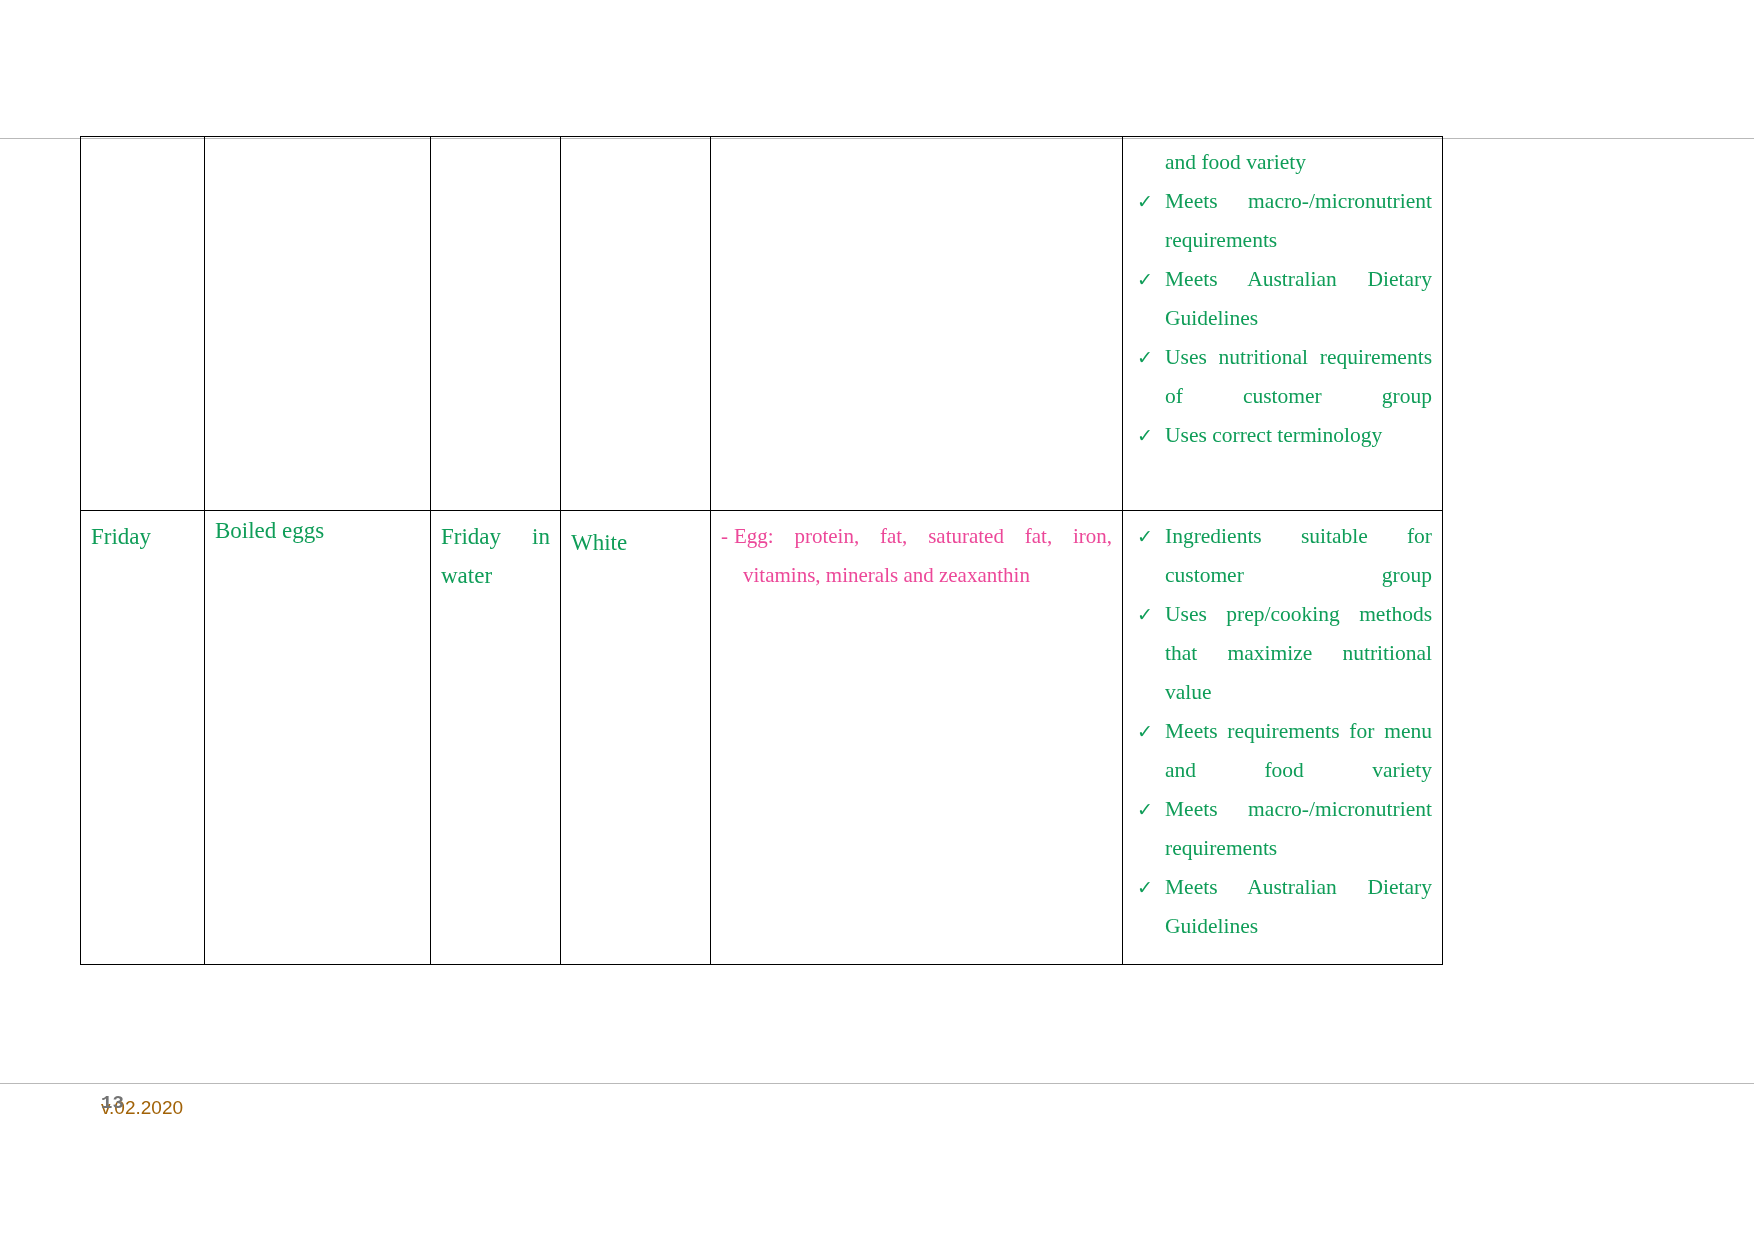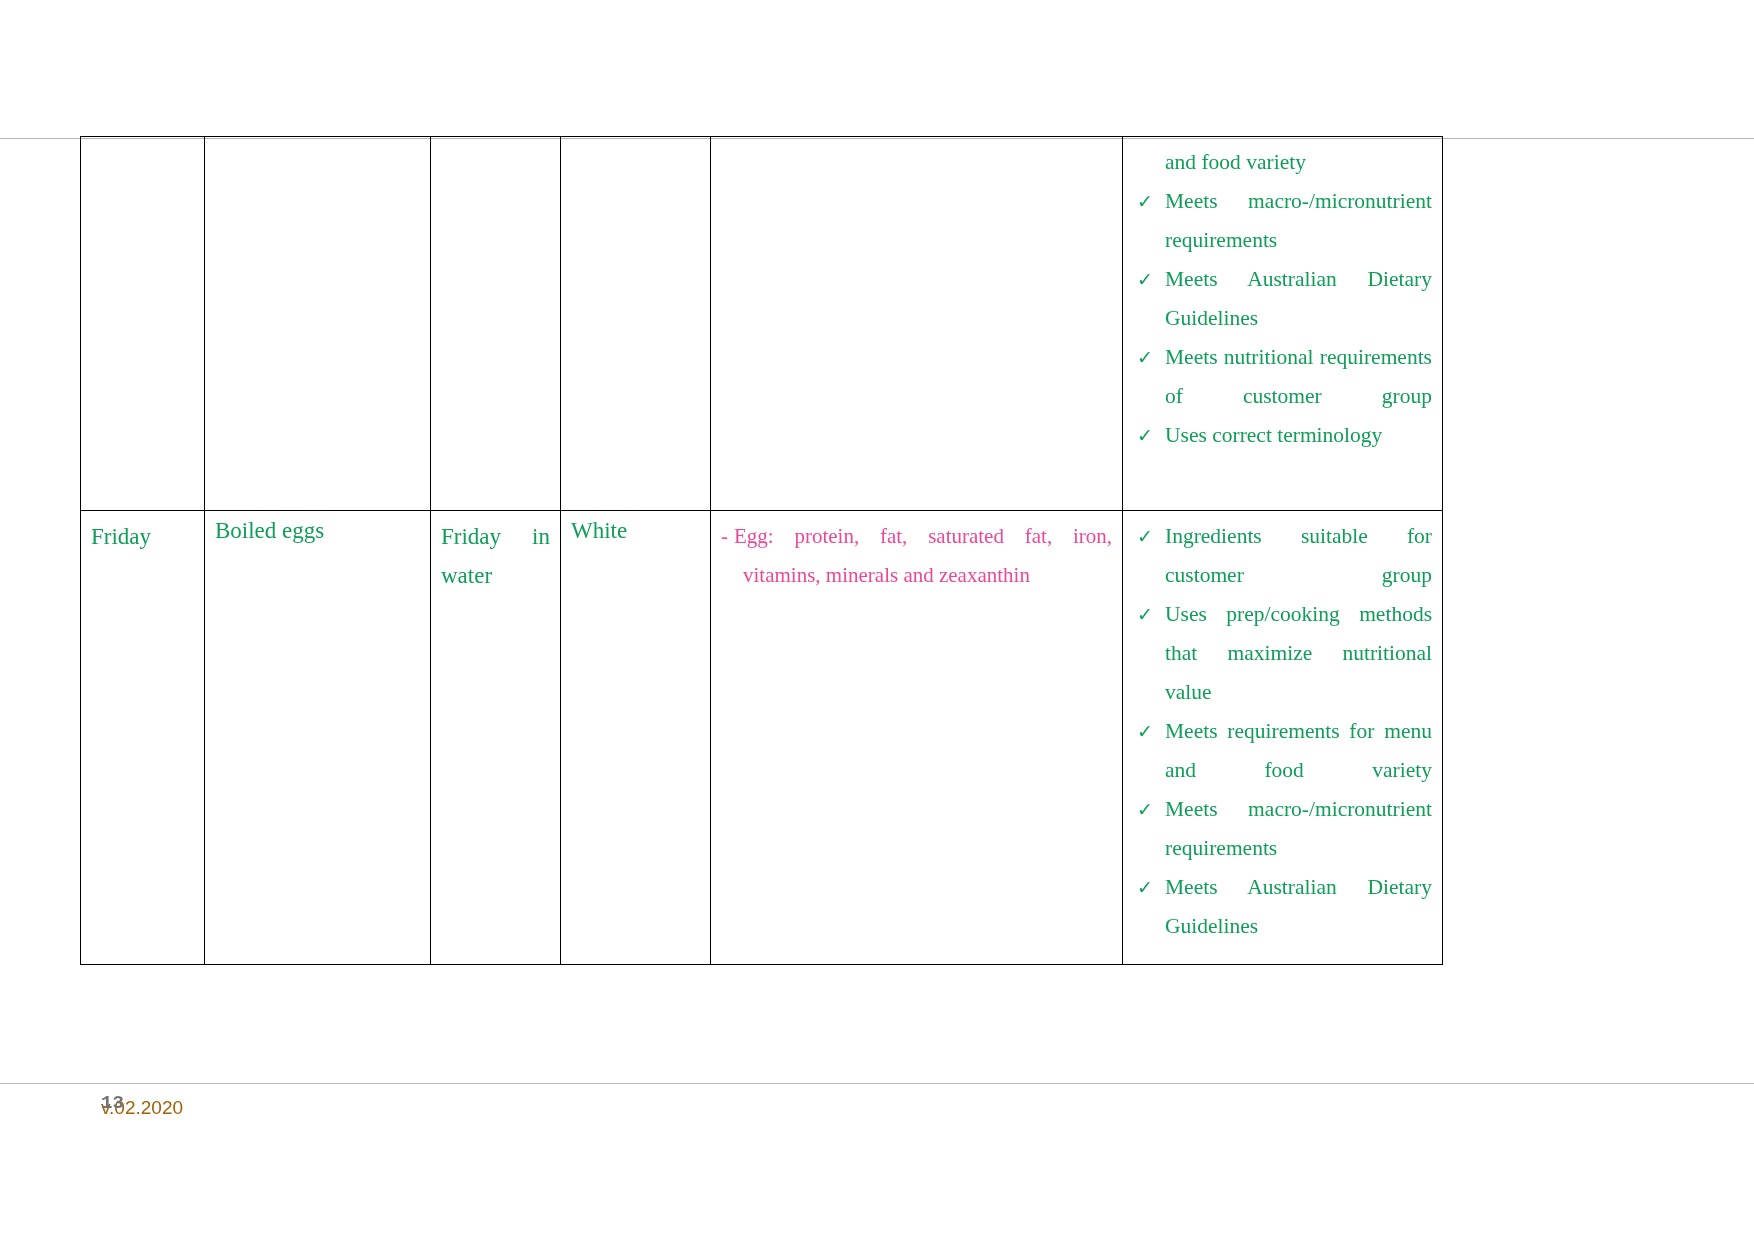--- a/index.html
+++ b/index.html
@@ -172,21 +172,21 @@
             <li>
               <span class="tick">✓</span>
               <span class="body spread">Meets macro-/micronutrient requirements</span>
             </li>
             <li>
               <span class="tick">✓</span>
               <span class="body spread">Meets Australian Dietary Guidelines</span>
             </li>
             <li>
               <span class="tick">✓</span>
-              <span class="body spread">Meets nutritional requirements of customer group</span>
+              <span class="body spread">Uses nutritional requirements of customer group</span>
             </li>
             <li>
               <span class="tick">✓</span>
               <span class="body">Uses correct terminology</span>
             </li>
           </ul>
         </div>
       </td>
     </tr>
 
@@ -194,21 +194,21 @@
       <td>
         <div class="cell-pad gtext left">Friday</div>
       </td>
       <td>
         <div class="cell-pad gtext left" style="padding-top:0;">Boiled eggs</div>
       </td>
       <td>
         <div class="cell-pad gtext just">Friday in water</div>
       </td>
       <td>
-        <div class="cell-pad gtext left" style="padding-top:0;">White</div>
+        <div class="cell-pad gtext left" style="padding-top:0;margin-top:12px;">White</div>
       </td>
       <td>
         <div class="cell-pad">
           <div class="nutri-item">
             <span class="dash">-</span><span>Egg: protein, fat, saturated fat, iron, vitamins, minerals and zeaxanthin</span>
           </div>
         </div>
       </td>
       <td>
         <div style="padding:6px 10px 10px 0;">

